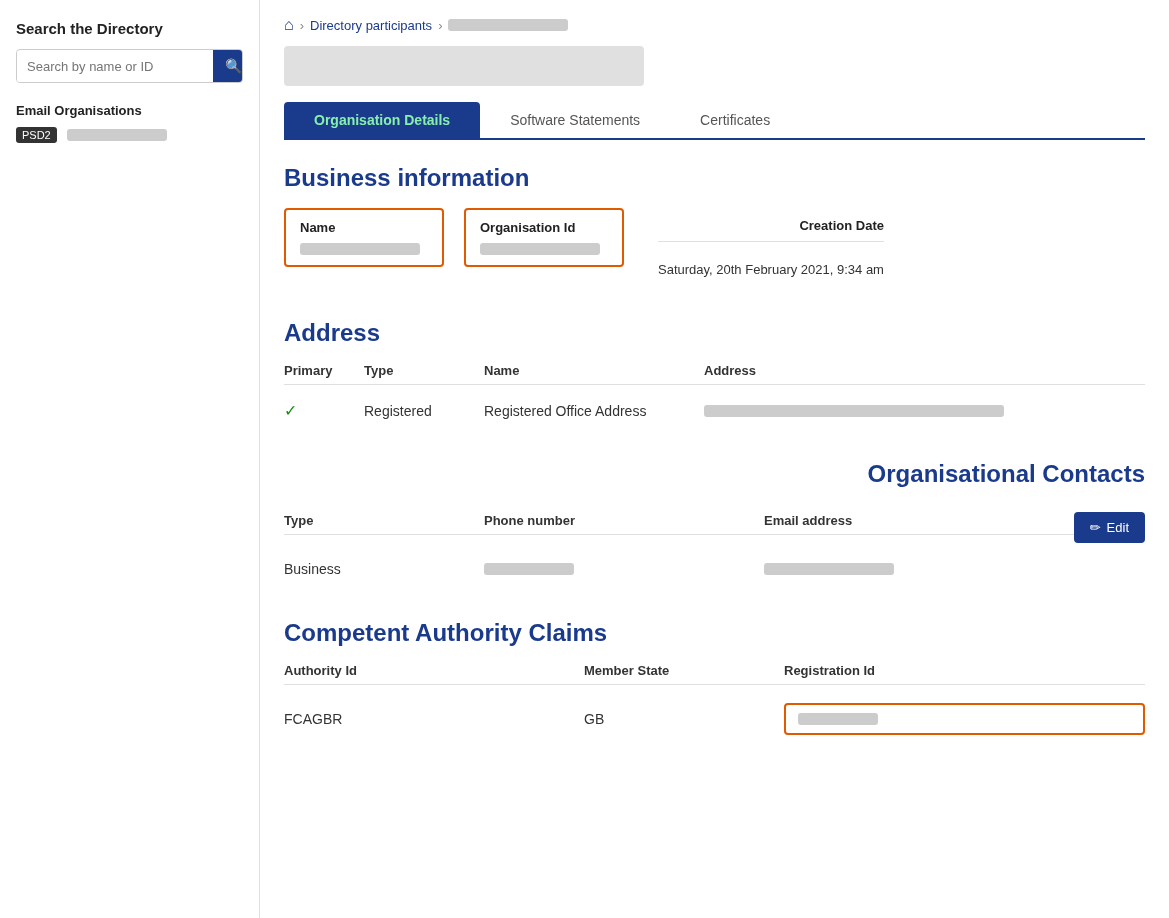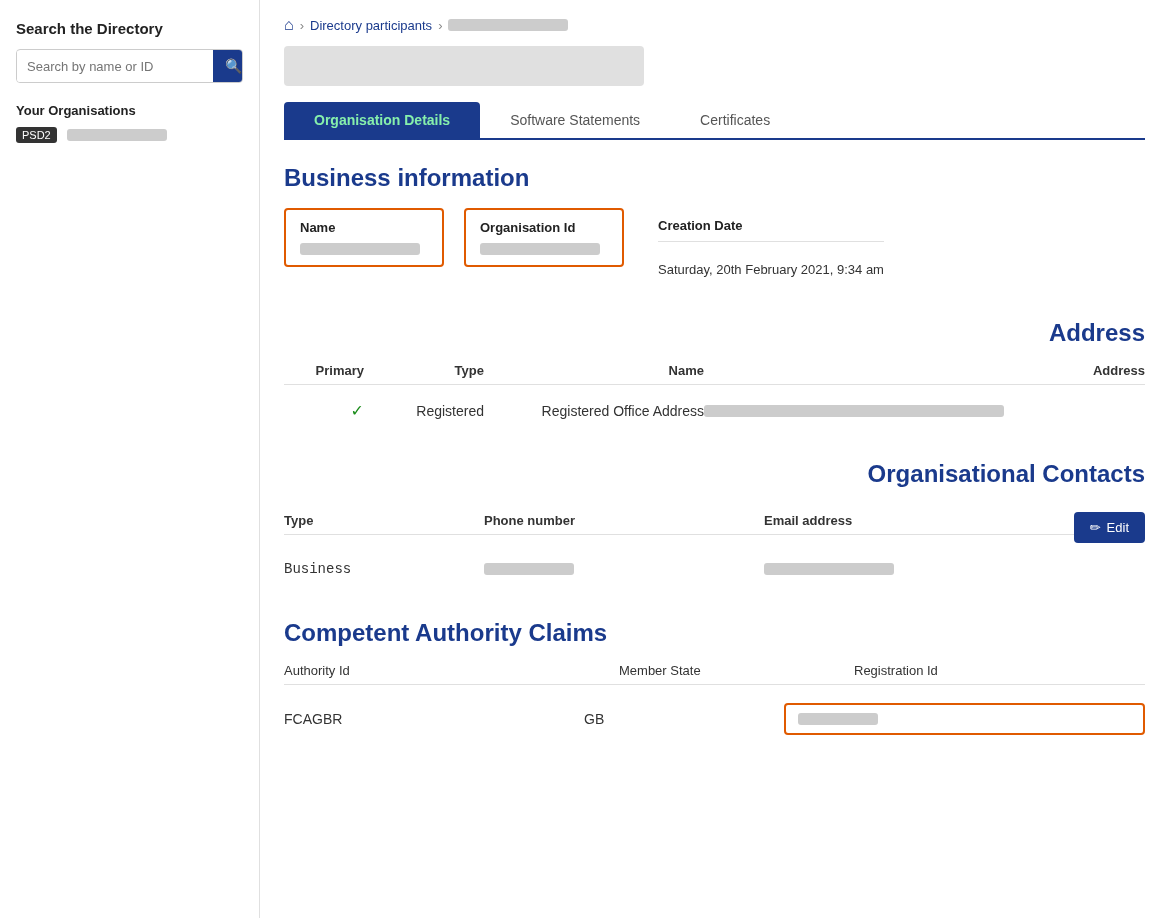--- a/index.html
+++ b/index.html
@@ -167,36 +167,36 @@
     }
     .bi-creation {
       padding: 10px 14px;
       min-width: 200px;
     }
     .bi-creation-label {
       font-weight: bold;
       font-size: 13px;
       margin-bottom: 8px;
       color: #222;
+      text-align: right;
     }
     .bi-creation-value {
       font-size: 13px;
       color: #333;
       padding-top: 8px;
     }
     .separator {
       border: none;
       border-top: 1px solid #e0e0e0;
       margin: 4px 0 12px 0;
     }
 
     
     .address-section {
       margin-bottom: 32px;
-      text-align: right;
     }
     .table-header {
       display: grid;
       grid-template-columns: 80px 120px 220px 1fr;
       font-weight: bold;
       font-size: 13px;
       padding-bottom: 6px;
       border-bottom: 1px solid #e0e0e0;
       margin-bottom: 8px;
     }
@@ -234,21 +234,20 @@
       font-size: 13px;
       padding-bottom: 6px;
       border-bottom: 1px solid #e0e0e0;
       margin-bottom: 8px;
     }
     .contacts-table-row {
       display: grid;
       grid-template-columns: 200px 280px 1fr;
       align-items: center;
       padding: 10px 0;
-      font-family: Liberation Mono, monospace;
     }
     .contacts-table-row + .contacts-table-row {
       border-top: 1px solid #f0f0f0;
     }
     .data-bar-sm {
       height: 12px;
       background: #ccc;
       border-radius: 3px;
       width: 90px;
     }
@@ -271,26 +270,25 @@
       gap: 6px;
     }
 
     
     .authority-section {
       margin-bottom: 32px;
     }
     .authority-table-header {
       display: grid;
       grid-template-columns: 300px 200px 1fr;
-      font-weight: normal;
+      font-weight: bold;
       font-size: 13px;
       padding-bottom: 6px;
       border-bottom: 1px solid #e0e0e0;
       margin-bottom: 8px;
-      gap: 35px;
     }
     .authority-table-row {
       display: grid;
       grid-template-columns: 300px 200px 1fr;
       align-items: center;
       padding: 10px 0;
     }
     .reg-id-cell {
       border: 2px solid #e05a00;
       border-radius: 4px;
@@ -309,21 +307,21 @@
 <body>
 
 <div class="sidebar">
   <div class="sidebar-title">Search the Directory</div>
   <div class="search-box">
     <input class="search-input" type="text" placeholder="Search by name or ID" style="">
     <button class="search-btn">
       <span>🔍</span>
     </button>
   </div>
-  <div class="your-orgs-title">Your Organisations</div>
+  <div class="your-orgs-title">Email Organisations</div>
   <div>
     <span class="psd2-badge">PSD2</span>
     <span class="org-bar"></span>
   </div>
 </div>
 
 <div class="main">
 
   <div class="breadcrumb">
     <span class="breadcrumb-home">⌂</span>

